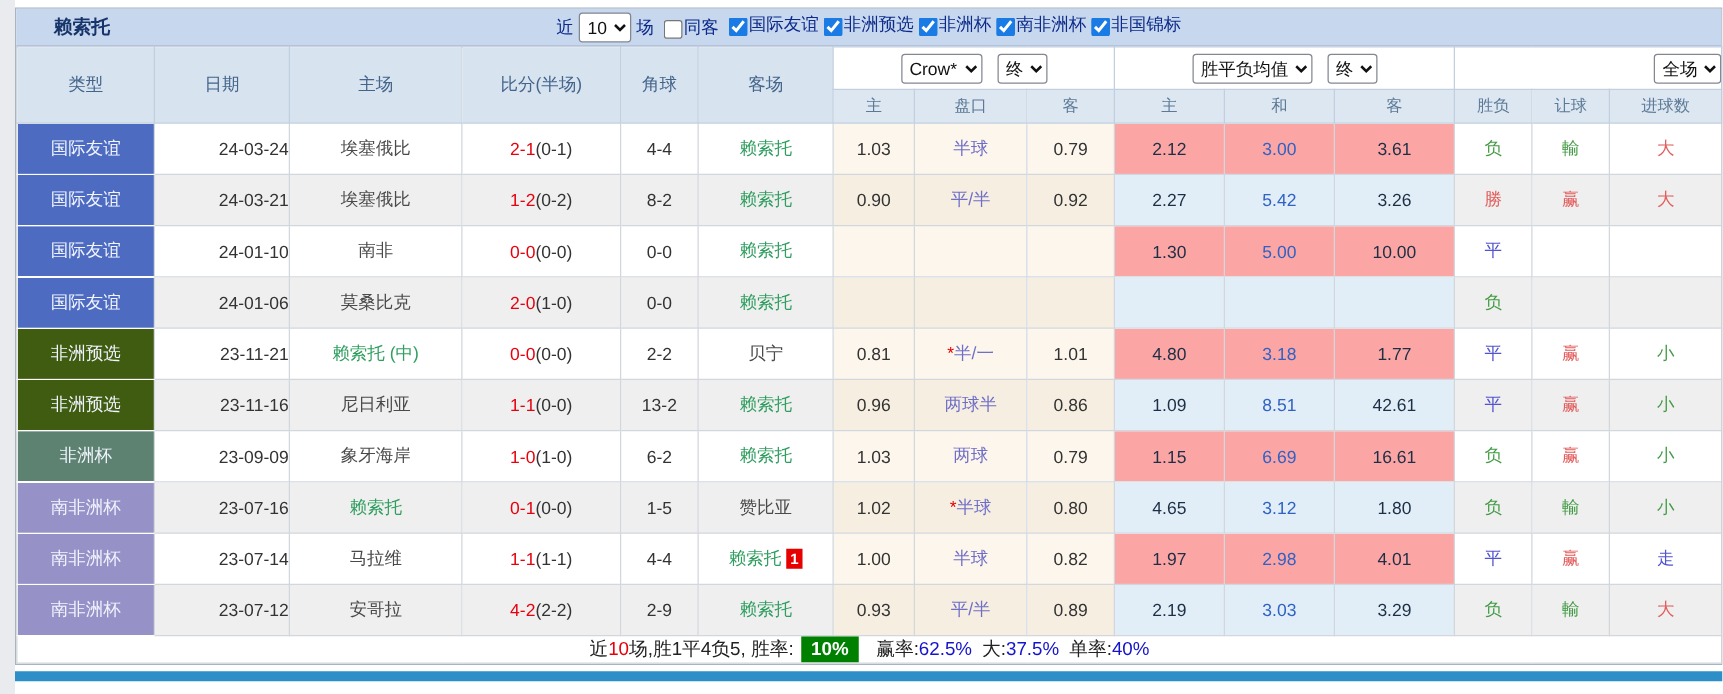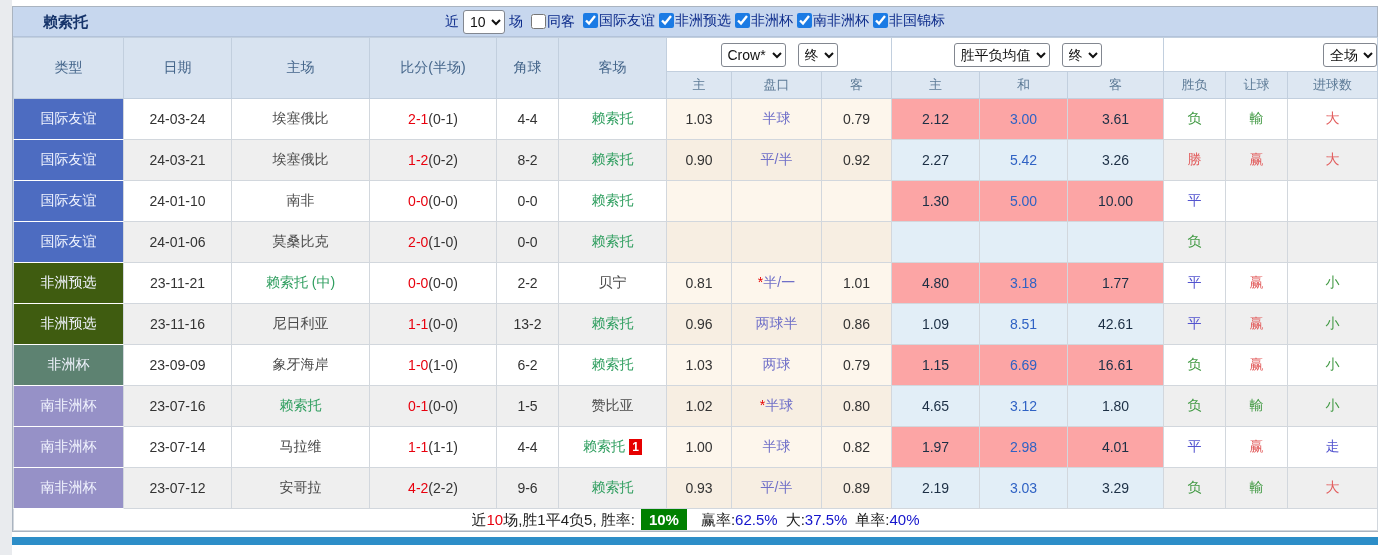--- a/index.html
+++ b/index.html
@@ -26,41 +26,41 @@
   }
   .controls {
     margin: 0 auto; display: flex; align-items: center; gap: 4px;
     color: #0b2a8a; font-size: 14px;
   }
   .controls select, .sel-cell select {
     font-family: "Liberation Sans", sans-serif;
     font-size: 14px; background: #fff; border: 1px solid #828790;
     border-radius: 3px; padding: 1px 2px; height: 24px; color: #111;
   }
-  .controls label { display: inline-flex; align-items: center; color: #0b2a8a; cursor: pointer; }
+  .controls label { display: inline-flex; align-items: flex-end; color: #0b2a8a; cursor: pointer; }
   .controls input[type=checkbox] { width: 15px; height: 15px; accent-color: #1b7be4; margin: 0 1px 0 4px; }
 
   
   table { border-collapse: collapse; table-layout: fixed; width: 1364px; }
   th, td { border: 1px solid #d2d7dd; text-align: center; overflow: hidden; white-space: nowrap; }
   thead th { background: #d8e3f0; color: #44658a; font-weight: normal; border-color: #c2cfde; }
   tr.hdr-groups th { height: 34px; }
   tr.hdr-sub th { height: 27px; background: #dde7f2; color: #5c7a96; font-size: 13px; }
   th.sel-cell { background: #ffffff; }
   .sel-wrap { display: flex; justify-content: center; gap: 12px; align-items: center; }
 
   tbody td { height: 41px; font-size: 14px; color: #333; }
   tbody tr.odd td  { background: #ffffff; }
   tbody tr.even td { background: #efefef; }
   tbody tr.odd  td.asian { background: #fdf6ec; }
   tbody tr.even td.asian { background: #f7eee2; }
   tbody tr.odd  td.euro  { background: #fca5a5; }
   tbody tr.even td.euro  { background: #e2eef7; margin-left: 38px; }
   td.type { color: #f2f5ff; font-size: 14px; border-bottom: 1px solid rgba(255,255,255,.6); border-top: none; }
-  td.date { color: #333; }
+  td.date { color: #333; text-align: right; }
   .team { color: #4a4a4a; }
   .team-self { color: #2f9e5f; }
   .ft { color: #e8000d; }
   .ht { color: #333; }
   td.handicap { color: #6f6fc8; }
   .star { color: #e60000; }
   td.euro { color: #1c2f45; }
   td.euro.draw { color: #2f62c4; }
   .c-green { color: #429a44; }
   .c-red   { color: #e25d5d; }
@@ -327,21 +327,21 @@
             <td class="euro">4.01</td>
             <td class="res"><span class="c-blue">平</span></td>
             <td class="res"><span class="c-red">赢</span></td>
             <td class="res"><span class="c-blue">走</span></td>
           </tr>
           <tr class="even">
             <td class="type" style="background: rgb(150, 145, 199);">南非洲杯</td>
             <td class="date">23-07-12</td>
             <td><span class="team">安哥拉</span></td>
             <td><span class="ft">4-2</span><span class="ht">(2-2)</span></td>
-            <td>9-6</td>
+            <td>2-9</td>
             <td><span class="team-self">赖索托</span></td>
             <td class="asian">0.93</td>
             <td class="asian handicap">平/半</td>
             <td class="asian">0.89</td>
             <td class="euro">2.19</td>
             <td class="euro draw">3.03</td>
             <td class="euro">3.29</td>
             <td class="res"><span class="c-green">负</span></td>
             <td class="res"><span class="c-green">輸</span></td>
             <td class="res"><span class="c-red">大</span></td>

